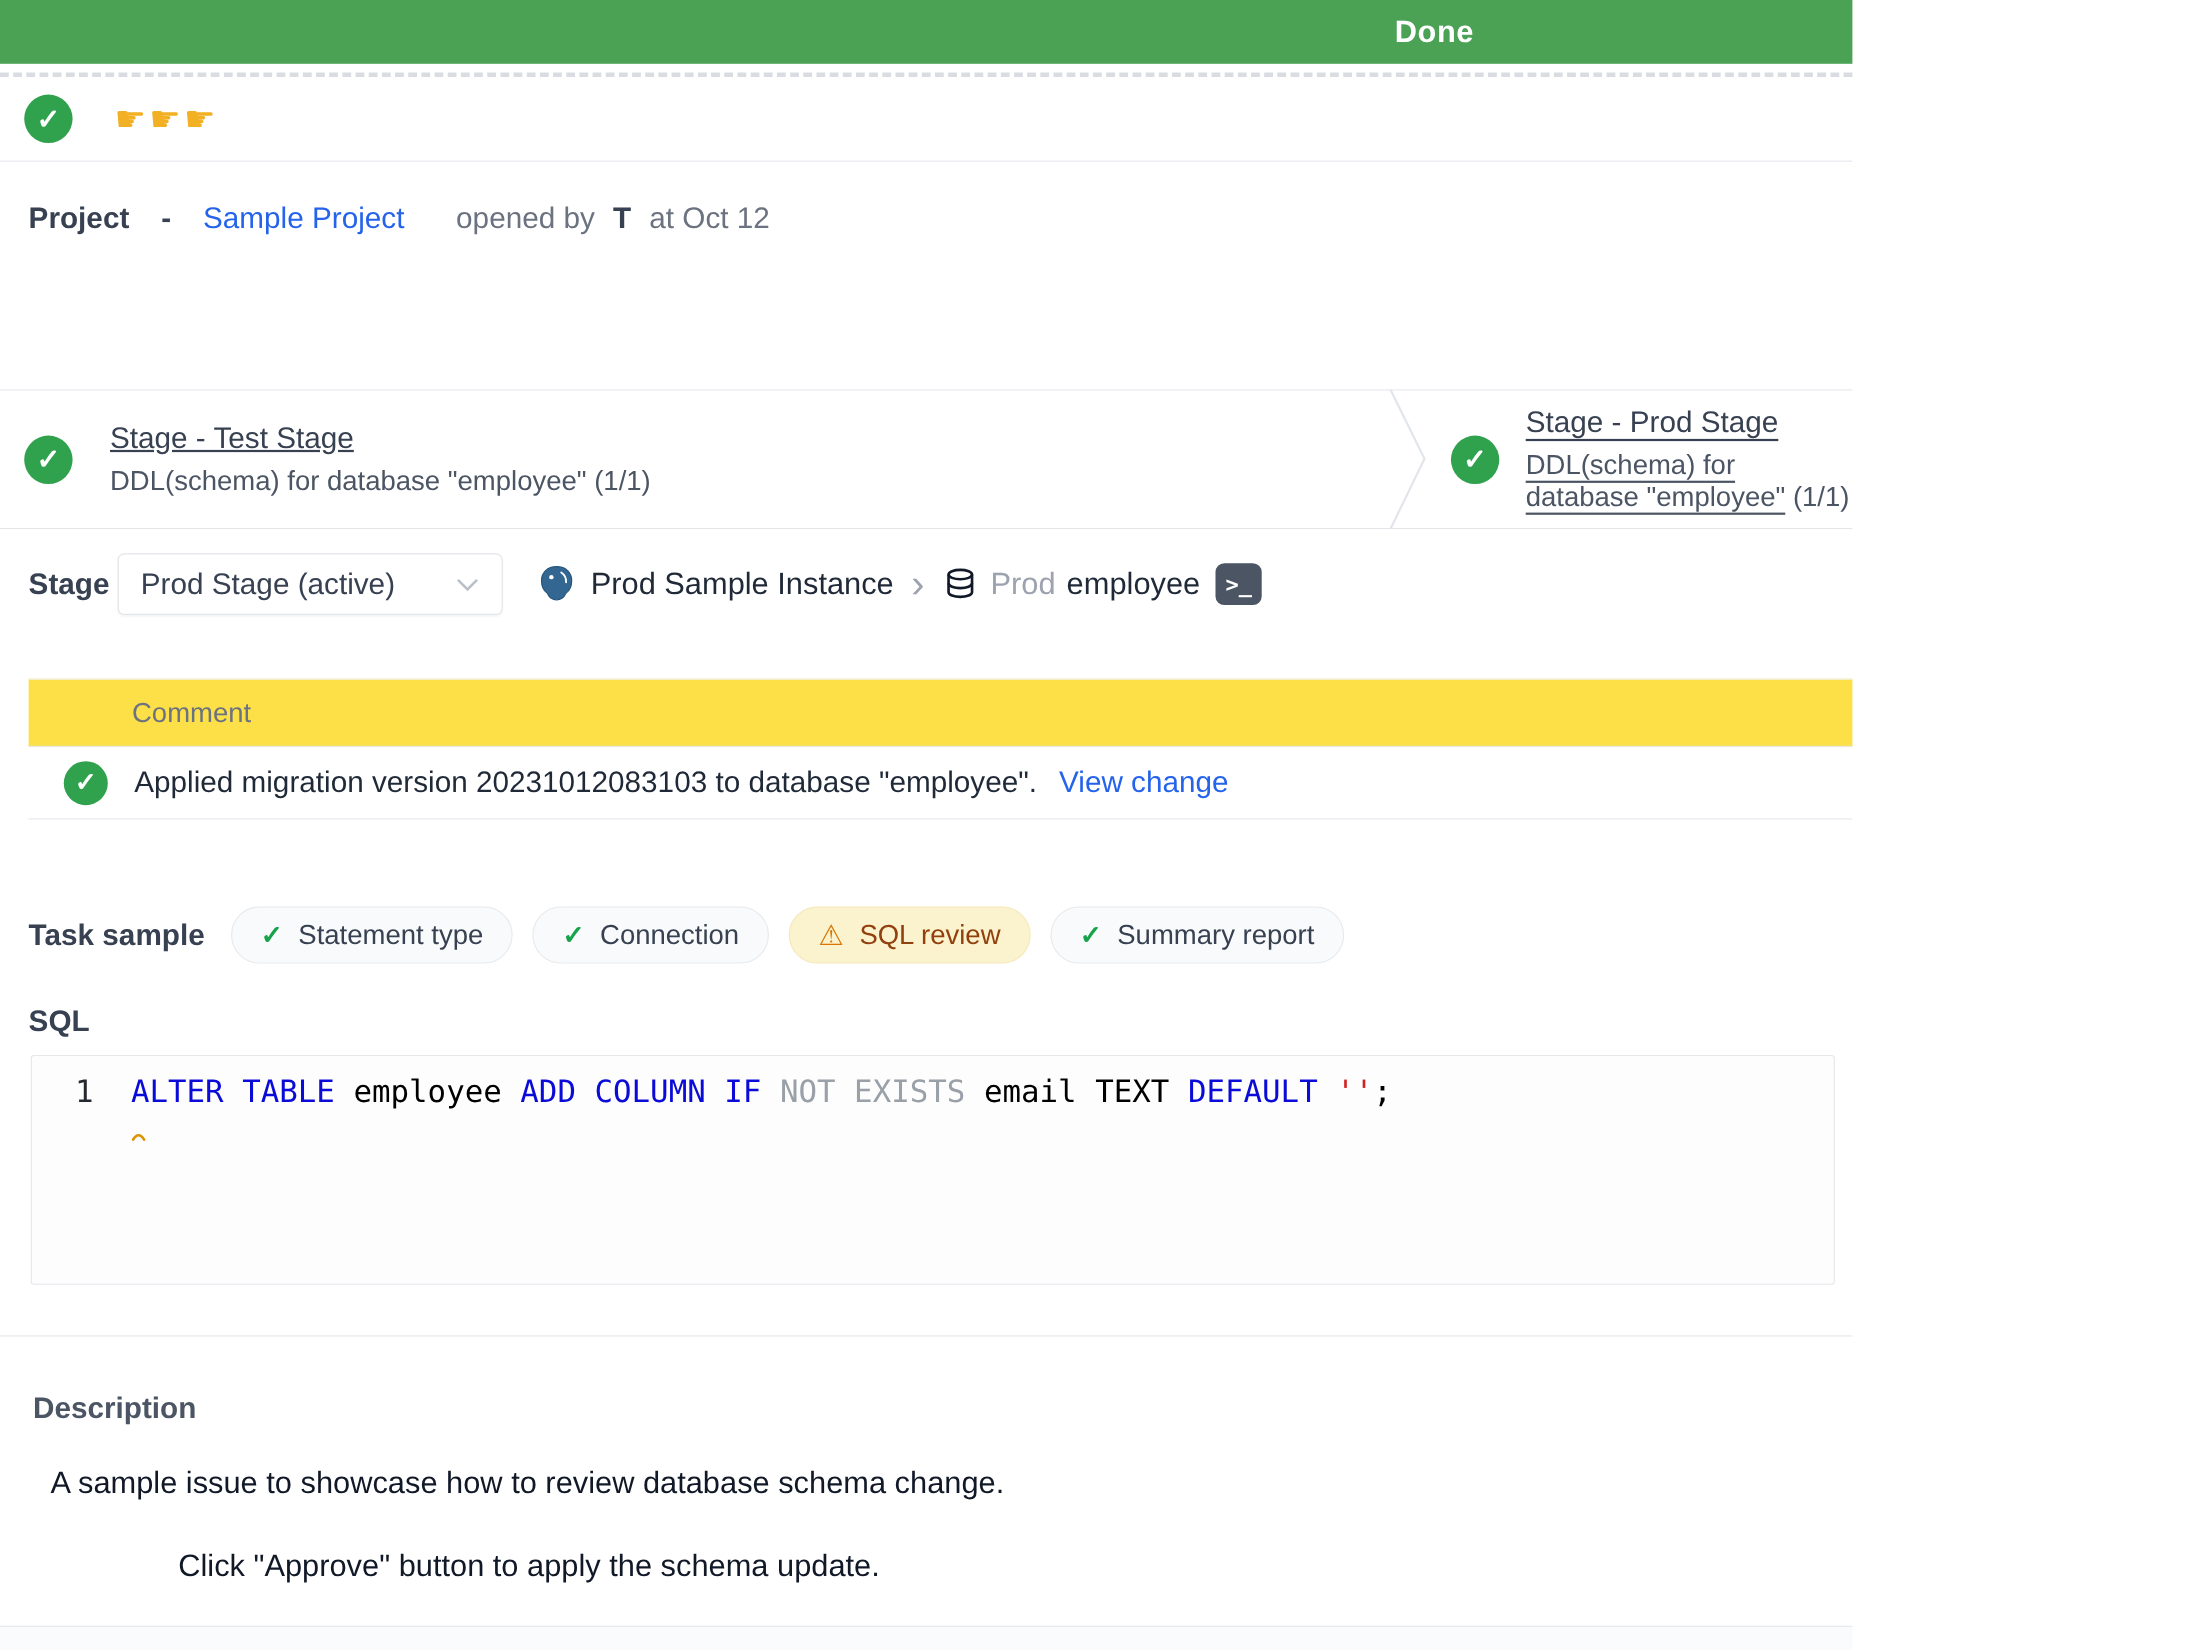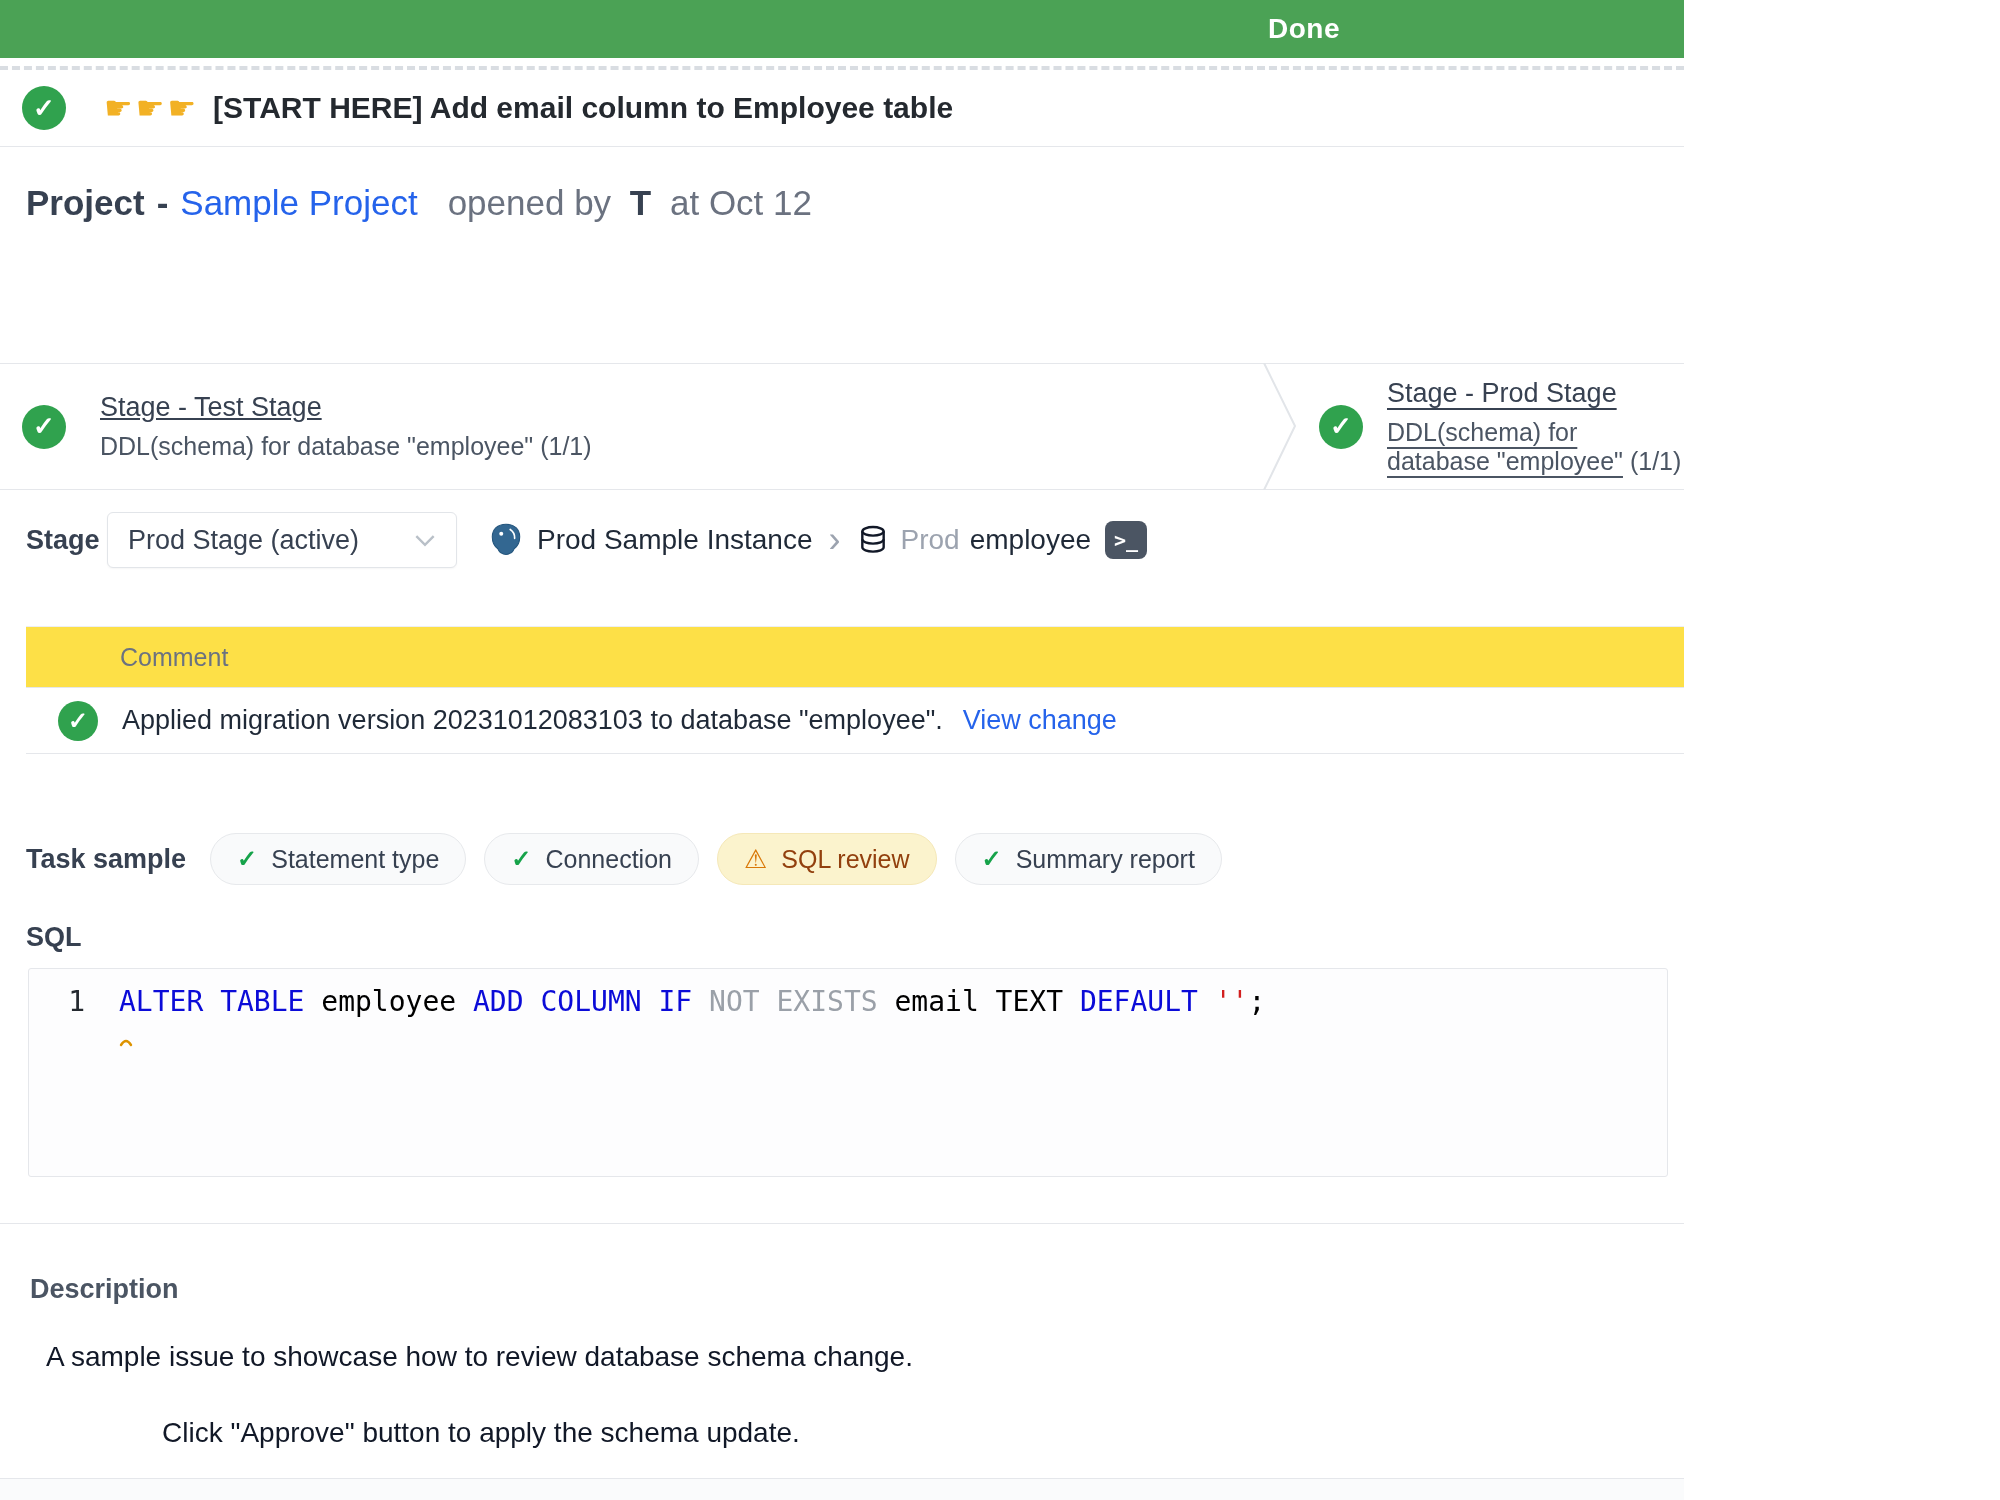--- a/index.html
+++ b/index.html
@@ -17,21 +17,21 @@
   .title-row { height:77px; display:flex; align-items:center; padding-left:22px;
                border-bottom:1px solid #e5e7eb; }
   .check-circle { background:#30A24E; color:#fff; border-radius:50%;
                   display:flex; align-items:center; justify-content:center; flex:none; }
   .check-44 { width:44px; height:44px; font-size:26px; font-weight:700; }
   .check-40 { width:40px; height:40px; font-size:24px; font-weight:700; }
   .title-emoji { color:#F2B125; font-size:32px; margin-left:38px; letter-spacing:3px; }
   .title-text { font-size:30px; font-weight:700; color:#24292F; margin-left:14px; }
 
   
-  .meta-row { margin:36px 0 0 26px; font-size:35px; display:flex; align-items:baseline; }
+  .meta-row { margin:36px 0 0 26px; font-size:27px; display:flex; align-items:baseline;gap:17px; }
   .meta-project { font-weight:600; color:#374151; }
   .meta-sep { color:#374151; margin:0 12px; font-weight:600; }
   .meta-link { color:#2563EB; cursor:pointer; }
   .meta-opened { margin-left:30px; color:#6B7280; }
   .meta-creator { color:#374151; font-weight:600; margin:0 9px; }
   .meta-date { color:#6B7280; }
 
   
   .pipeline { margin-top:140px; border-top:1px solid #e5e7eb; border-bottom:1px solid #e5e7eb;
               height:127px; display:flex; align-items:center; }
@@ -111,21 +111,20 @@
 <div class="page">
 
   <div class="done-bar">
     <span class="done-label">Done</span>
   </div>
   <div class="perforation"></div>
 
   <div class="title-row">
     <span class="check-circle check-44">✓</span>
     <span class="title-emoji">☛☛☛</span>
-    <span class="title-text">[START HERE] Add email column to Employee table</span>
   </div>
 
   <div class="meta-row">
     <span class="meta-project">Project</span>
     <span class="meta-sep">-</span>
     <span class="meta-link">Sample Project</span>
     <span class="meta-opened">
       <span>opened by</span>
       <span class="meta-creator">T</span>
       <span class="meta-date">at Oct 12</span>

